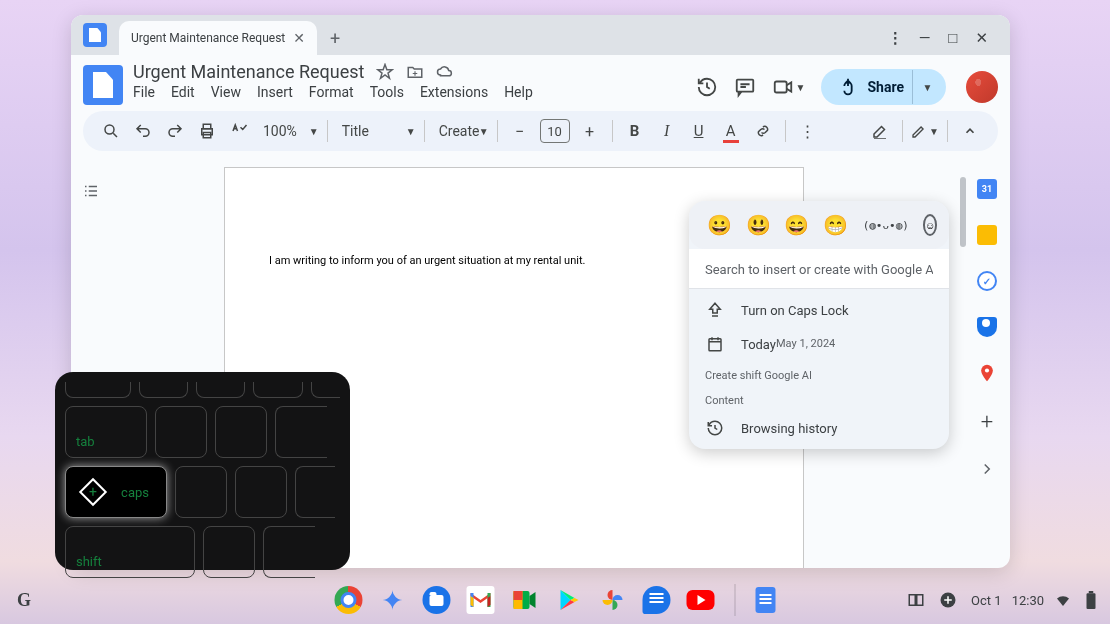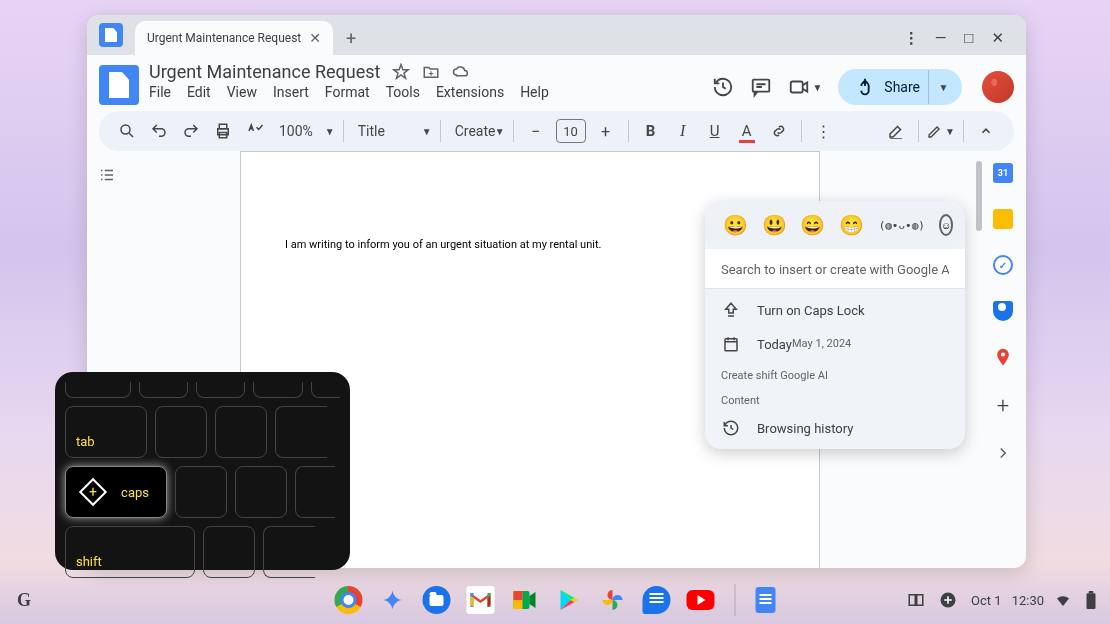--- a/index.html
+++ b/index.html
@@ -1,17 +1,17 @@
 <!DOCTYPE html>
 <html><head>
 <meta charset="utf-8">
 <style>
 *{margin:0;padding:0;box-sizing:border-box;font-family:"Google Sans",Roboto,Arial,sans-serif}
 body{width:1110px;height:624px;background:linear-gradient(180deg,#e8d4f5 0%,#d4c4ed 40%,#e8d8f0 70%,#f0dce0 90%,#d8c8e0 100%);position:relative;overflow:hidden}
-.window{position:absolute;left:87px;top:15px;width:939px;height:553px;background:#f9fbfd;border-radius:12px;box-shadow:0 4px 20px rgba(0,0,0,.15);display:flex;flex-direction:column;overflow:hidden}
+.window{position:absolute;left:71px;top:15px;width:939px;height:553px;background:#f9fbfd;border-radius:12px;box-shadow:0 4px 20px rgba(0,0,0,.15);display:flex;flex-direction:column;overflow:hidden}
 .tabstrip{height:40px;background:#dee2e7;display:flex;align-items:flex-end;padding:0 8px;gap:4px}
 .docs-tab-icon{width:24px;height:24px;background:#4285f4;border-radius:4px;margin:0 8px 8px 4px;display:flex;align-items:center;justify-content:center;position:relative}
 .docs-tab-icon::after{content:"";width:12px;height:14px;background:white;clip-path:polygon(0 0,70% 0,100% 30%,100% 100%,0 100%)}
 .tab{background:#f9fbfd;height:34px;border-radius:10px 10px 0 0;padding:0 12px;display:flex;align-items:center;gap:8px;font-size:12px;color:#3c4043;min-width:190px}
 .tab-close{font-size:14px;color:#5f6368;cursor:pointer;margin-left:auto}
 .newtab{width:28px;height:28px;display:flex;align-items:center;justify-content:center;color:#5f6368;font-size:18px;margin-bottom:3px}
 .win-controls{margin-left:auto;display:flex;gap:18px;padding:0 14px 8px 0;color:#3c4043}
 .win-controls span{font-size:15px;cursor:pointer}
 .wc-menu{font-weight:bold;letter-spacing:-2px}
 .header{display:flex;padding:6px 12px 0 12px;align-items:flex-start}
@@ -19,25 +19,25 @@
 .docs-logo::after{content:"";width:20px;height:26px;background:white;clip-path:polygon(0 0,65% 0,100% 30%,100% 100%,0 100%)}
 .title-area{flex:1}
 .title-row{display:flex;align-items:center;gap:12px}
 .doc-title{font-size:18px;color:#3c4043}
 .title-icons{display:flex;gap:12px;color:#5f6368}
 .title-icons svg{width:18px;height:18px}
 .menubar{display:flex;gap:16px;font-size:14px;color:#3c4043;margin-top:2px}
 .menubar span{cursor:pointer}
 .header-right{display:flex;align-items:center;gap:16px;padding-top:8px;color:#444746}
 .header-right svg{width:22px;height:22px}
-.share-btn{background:#c2e7ff;border-radius:20px;height:36px;padding:0 6px 0 16px;display:flex;align-items:center;gap:8px;font-size:14px;color:#001d35;font-weight:400}
+.share-btn{background:#c2e7ff;border-radius:20px;height:36px;padding:0 6px 0 16px;display:flex;align-items:center;gap:8px;font-size:14px;color:#001d35;font-weight:700}
 .share-drop{width:28px;height:34px;display:flex;align-items:center;justify-content:center;border-left:1px solid rgba(0,29,53,.2)}
 .avatar{width:32px;height:32px;border-radius:50%;background:linear-gradient(135deg,#e74c3c,#c0392b);margin-left:4px;position:relative}
 .avatar::after{content:"";position:absolute;left:8px;top:6px;width:14px;height:18px;background:radial-gradient(ellipse at 30% 30%,#fff3 20%,#0000 21%);border-radius:50% 50% 40% 60%}
-.toolbar{height:40px;display:flex;align-items:center;padding:0 14px;gap:4px;margin:6px 12px 0 12px;background:#edf2fa;border-radius:20px;color:#444746}
+.toolbar{height:40px;display:flex;align-items:center;padding:0 14px;gap:4px;margin:6px 12px 16px 12px;background:#edf2fa;border-radius:20px;color:#444746}
 .tb-btn{width:28px;height:28px;display:flex;align-items:center;justify-content:center;border-radius:4px;cursor:pointer}
 .tb-sep{width:1px;height:22px;background:#c7c7c7;margin:0 4px}
 .tb-text{font-size:14px;padding:0 6px}
 .tb-drop{font-size:10px;color:#444746;margin-left:2px}
 .font-size-box{border:1px solid #747775;border-radius:4px;width:30px;height:24px;display:flex;align-items:center;justify-content:center;font-size:13px;margin:0 2px}
 .tb-bold{font-weight:bold;font-size:15px}
 .tb-italic{font-style:italic;font-family:serif;font-size:16px}
 .tb-underline{text-decoration:underline;font-size:15px}
 .tb-textcolor{position:relative;font-size:15px}
 .tb-textcolor::after{content:"";position:absolute;bottom:2px;left:6px;right:6px;height:3px;background:#e8413b}
@@ -71,21 +71,21 @@
 .menu-item{display:flex;align-items:center;gap:16px;padding:8px 16px;cursor:pointer}
 .menu-item:hover,.menu-item.hl{background:#e1e5ea}
 .mi-icon{width:20px;display:flex;justify-content:center;color:#444746}
 .mi-text{font-size:13px;color:#3c4043}
 .mi-sub{font-size:11px;color:#5f6368}
 .mi-col{display:flex;flex-direction:row}
 .enter-key{margin-left:auto;font-size:12px;color:#5f6368}
 .section-label{font-size:11px;color:#5f6368;padding:8px 16px 4px}
 .kb-overlay{position:absolute;left:55px;top:372px;width:295px;height:198px;background:#131314;border-radius:18px;padding:10px 10px;display:flex;flex-direction:column;gap:8px}
 .kb-row{display:flex;gap:8px}
-.key{border:1px solid #444;border-radius:8px;height:52px;display:flex;align-items:flex-end;padding:0 10px 8px;color:#fde047;font-size:13px}
+.key{border:1px solid #444;border-radius:8px;height:52px;display:flex;align-items:flex-end;padding:0 10px 8px;color:#15803d;font-size:13px}
 .key.partial-top{border-top:none;border-radius:0 0 8px 8px;height:16px}
 .key.partial-right{border-right:none;border-radius:8px 0 0 8px}
 .key-caps{width:102px;background:#000;box-shadow:0 0 10px rgba(255,255,255,.6);border-color:#888;justify-content:space-between;align-items:center;padding:0 17px}
 .caps-icon{width:20px;height:20px;border:2px solid white;transform:rotate(45deg);display:flex;align-items:center;justify-content:center}
 .caps-icon::after{content:"+";transform:rotate(-45deg);font-size:14px}
 .shelf{position:absolute;bottom:0;left:0;right:0;height:48px;display:flex;align-items:center;padding:0 10px;gap:8px}
 .shelf-left{width:28px;height:28px;display:flex;align-items:center;justify-content:center}
 .shelf-center{position:absolute;left:50%;transform:translateX(-50%);display:flex;gap:16px;align-items:center}
 .shelf-icon{width:28px;height:28px;border-radius:50%;display:flex;align-items:center;justify-content:center;font-size:16px}
 .chrome-i{background:conic-gradient(#ea4335 0 120deg,#fbbc04 120deg 240deg,#34a853 240deg 360deg);position:relative}

